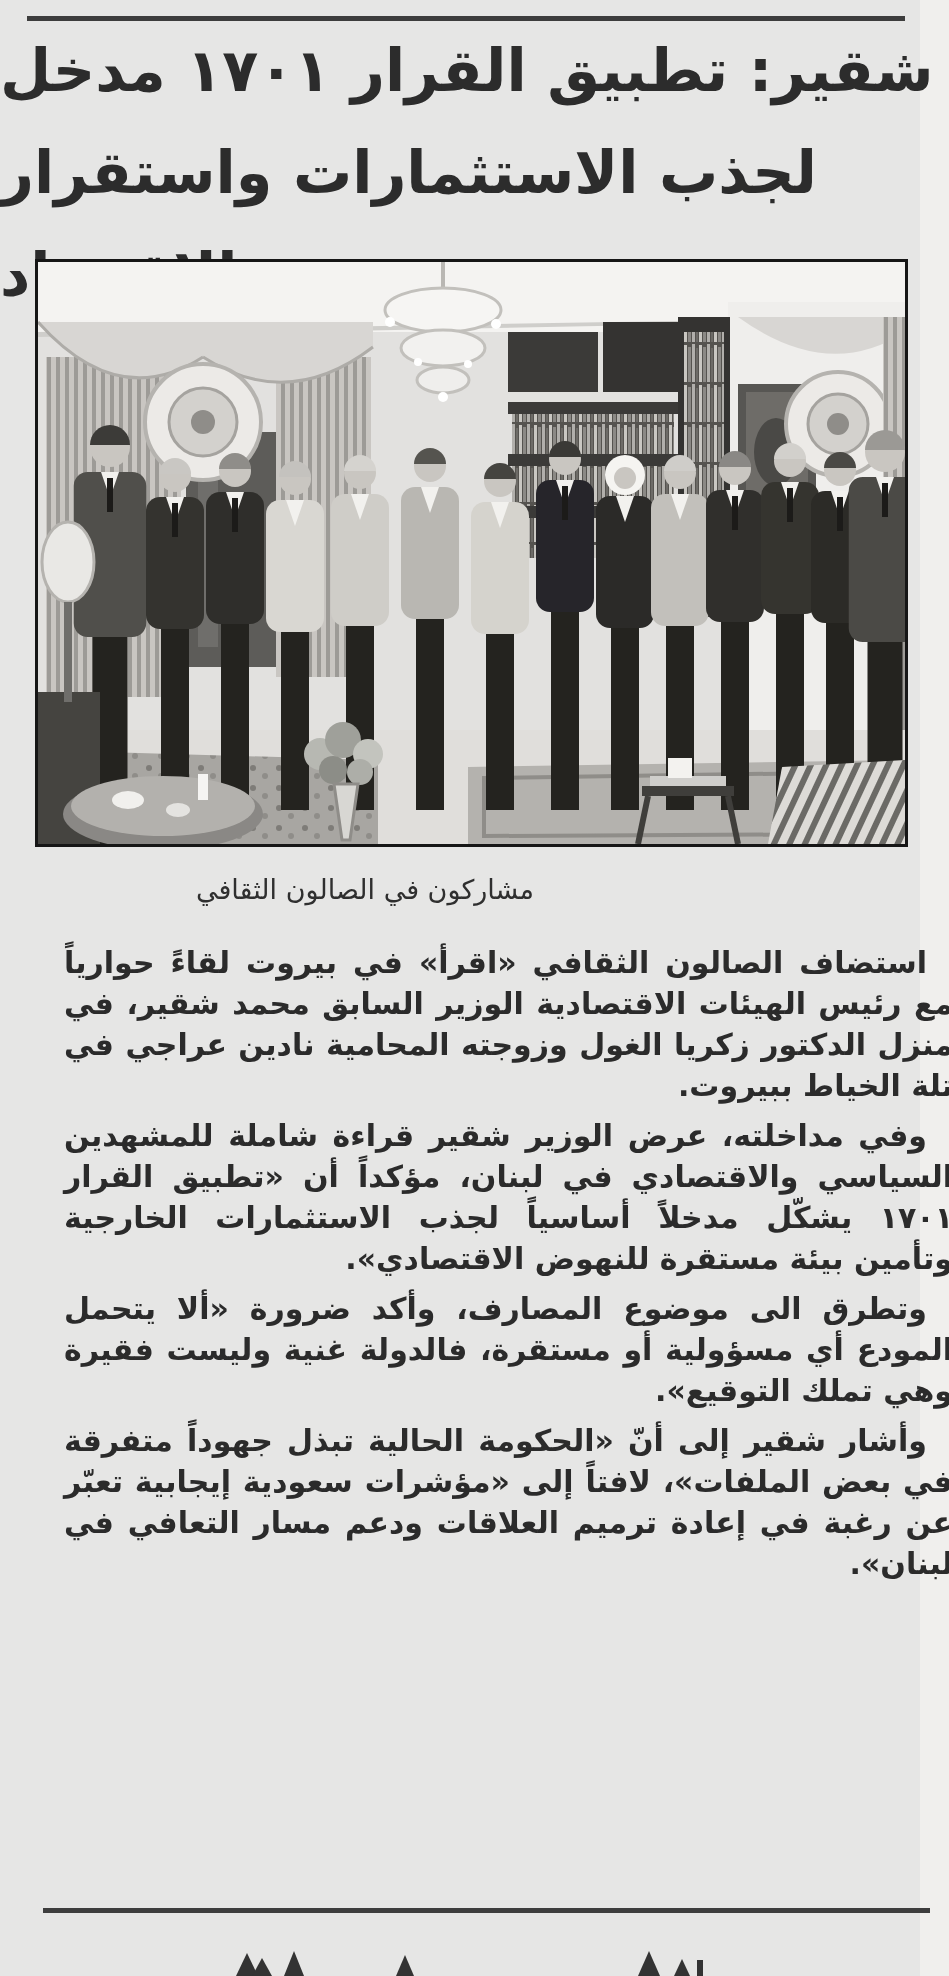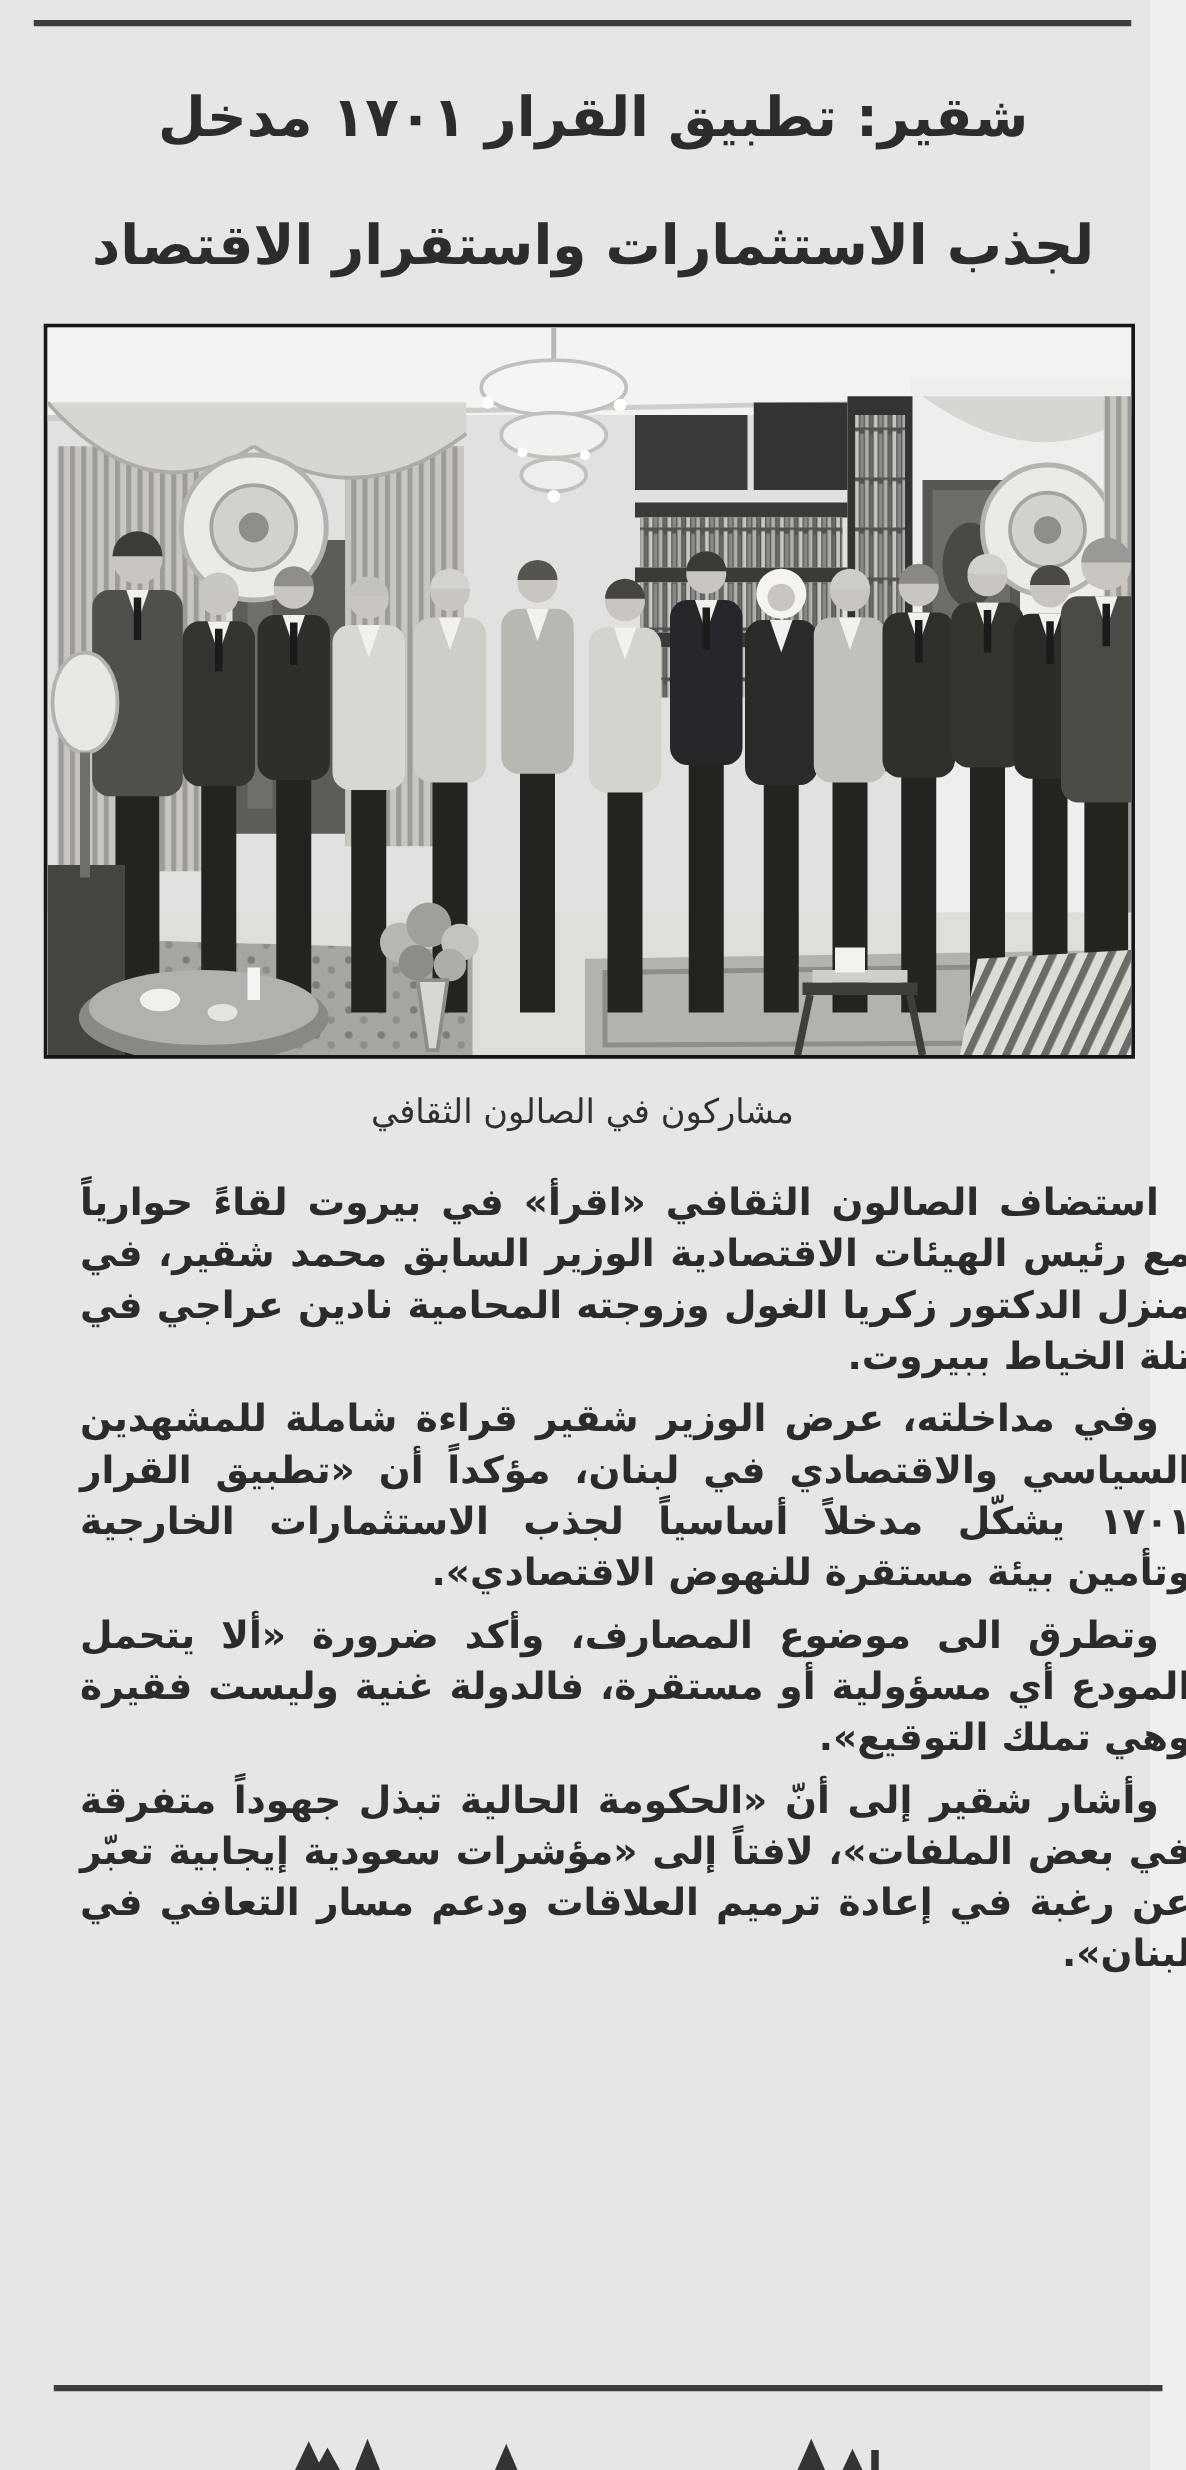--- a/index.html
+++ b/index.html
@@ -10,35 +10,35 @@
     background:#e6e6e5;
     overflow:hidden;
     font-family:"DejaVu Sans", sans-serif;
   }
   .edge-strip{position:absolute;top:0;bottom:0;width:29px;background:#f0efed;}
   .edge-right{right:0;}
   .rule{position:absolute;height:5px;background:#3d3d3d;}
   .rule-top{left:27px;top:16px;width:878px;}
   .rule-bottom{left:43px;top:1908px;width:887px;}
   .headline{
-    position:absolute;top:44px;left:0;right:0;
-    direction:rtl;text-align:center;
-    font-weight:bold;font-size:44px;line-height:102px;
+    position:absolute;top:20px;left:0;right:0;
+    direction:rtl;text-align:left;
+    font-weight:bold;font-size:59px;line-height:102px;
     color:#2c2c2c;letter-spacing:-1px;
   }
   .photo-frame{
     position:absolute;left:35px;top:259px;
     width:873px;height:588px;
     border:3px solid #161616;box-sizing:border-box;
     background:#dcdbd8;
   }
   .photo-frame svg{display:block;width:867px;height:582px;}
   .caption{
     position:absolute;top:874px;left:95px;width:540px;
-    direction:rtl;
+    direction:rtl;text-align:center;
     font-size:27px;font-weight:400;color:#2f2f2f;
   }
   .body-text{
     position:absolute;top:942px;left:28px;width:889px;
     direction:rtl;text-align:justify;
     font-size:30px;font-weight:bold;line-height:41px;
     color:#2b2b2b;
     margin-left:36px;
   }
   .body-text p.para{margin:0 0 9px 0;text-indent:26px;}

